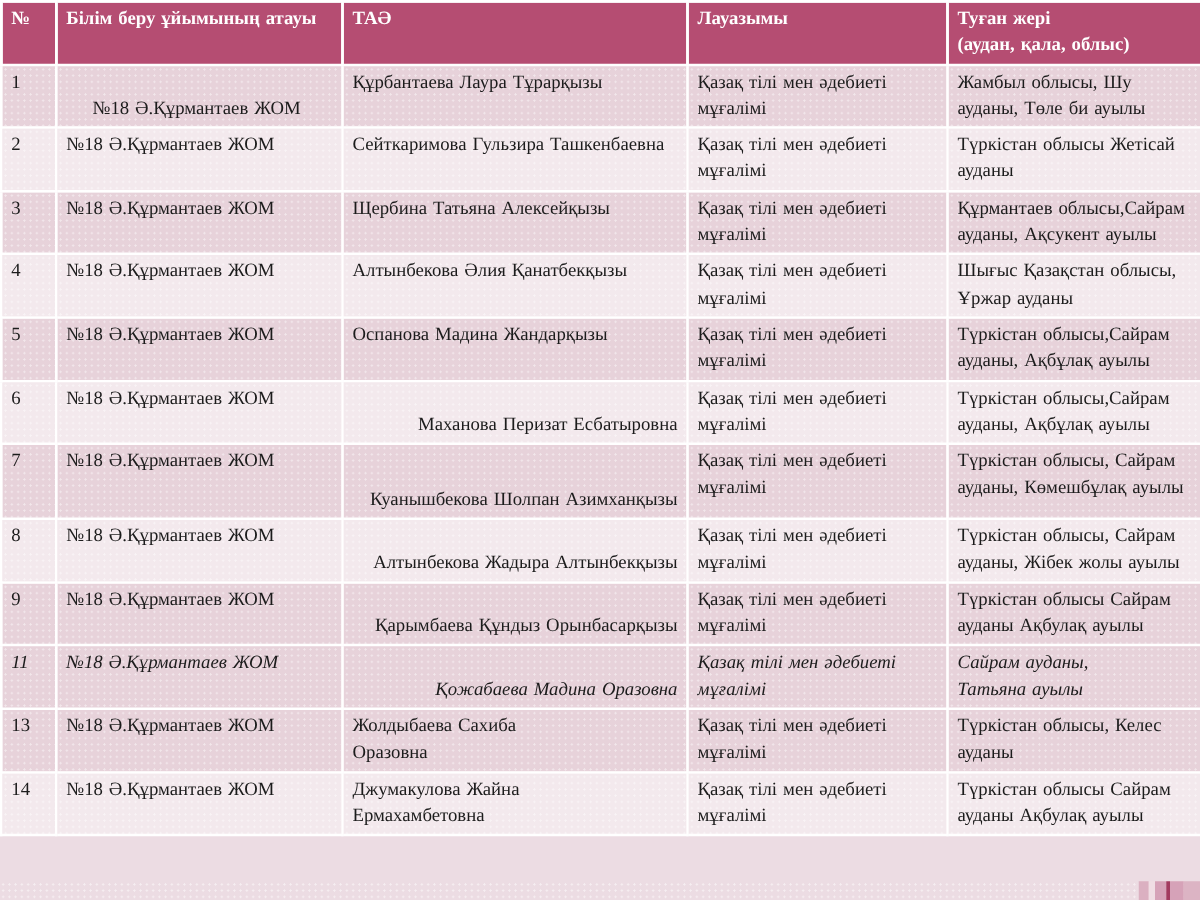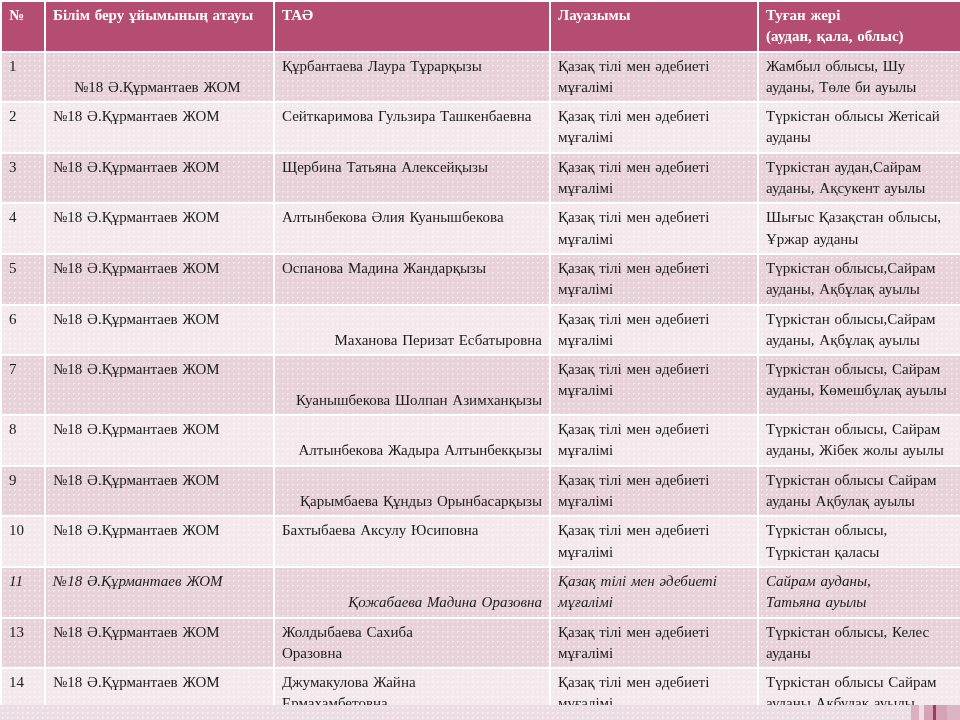--- a/index.html
+++ b/index.html
@@ -101,26 +101,26 @@
           <td class="cell-school">№18 Ә.Құрмантаев ЖОМ</td>
           <td class="cell-name">Сейткаримова Гульзира  Ташкенбаевна</td>
           <td class="cell-position">Қазақ тілі  мен әдебиеті мұғалімі</td>
           <td class="cell-birthplace">Түркістан  облысы Жетісай ауданы</td>
         </tr>
         <tr class="shade-a" style="height: 43px;">
           <td class="cell-number">3</td>
           <td class="cell-school">№18 Ә.Құрмантаев ЖОМ</td>
           <td class="cell-name">Щербина Татьяна Алексейқызы</td>
           <td class="cell-position">Қазақ тілі  мен әдебиеті мұғалімі</td>
-          <td class="cell-birthplace">Түркістан  аудан,Сайрам ауданы, Ақсукент  ауылы</td>
+          <td class="cell-birthplace">Құрмантаев  облысы,Сайрам ауданы, Ақсукент  ауылы</td>
         </tr>
         <tr class="shade-b" style="height: 43px;">
           <td class="cell-number">4</td>
           <td class="cell-school">№18 Ә.Құрмантаев ЖОМ</td>
-          <td class="cell-name">Алтынбекова Әлия Куанышбекова</td>
+          <td class="cell-name">Алтынбекова Әлия Қанатбекқызы</td>
           <td class="cell-position">Қазақ тілі  мен әдебиеті мұғалімі</td>
           <td class="cell-birthplace">Шығыс Қазақстан  облысы, Ұржар ауданы</td>
         </tr>
         <tr class="shade-a" style="height: 43px;">
           <td class="cell-number">5</td>
           <td class="cell-school">№18 Ә.Құрмантаев ЖОМ</td>
           <td class="cell-name">Оспанова Мадина Жандарқызы</td>
           <td class="cell-position">Қазақ тілі  мен әдебиеті мұғалімі</td>
           <td class="cell-birthplace">Түркістан  облысы,Сайрам ауданы, Ақбұлақ  ауылы</td>
         </tr>
@@ -144,28 +144,20 @@
           <td class="cell-name valign-bottom">Алтынбекова Жадыра Алтынбекқызы</td>
           <td class="cell-position">Қазақ тілі  мен әдебиеті мұғалімі</td>
           <td class="cell-birthplace">Түркістан  облысы, Сайрам ауданы, Жібек жолы ауылы</td>
         </tr>
         <tr class="shade-a" style="height: 43px;">
           <td class="cell-number">9</td>
           <td class="cell-school">№18 Ә.Құрмантаев ЖОМ</td>
           <td class="cell-name valign-bottom">Қарымбаева Құндыз Орынбасарқызы</td>
           <td class="cell-position">Қазақ тілі  мен әдебиеті мұғалімі</td>
           <td class="cell-birthplace">Түркістан  облысы Сайрам ауданы Ақбулақ  ауылы</td>
-        </tr>
-        <tr class="shade-b" style="height: 45px;">
-          <td class="cell-number">10</td>
-          <td class="cell-school">№18 Ә.Құрмантаев ЖОМ</td>
-          <td class="cell-name">Бахтыбаева Аксулу  Юсиповна</td>
-          <td class="cell-position">Қазақ тілі  мен әдебиеті мұғалімі</td>
-          <td class="cell-birthplace">Түркістан  облысы,
-Түркістан  қаласы</td>
         </tr>
         <tr class="shade-a" style="height: 45px; font-style: italic;">
           <td class="cell-number">11</td>
           <td class="cell-school">№18 Ә.Құрмантаев ЖОМ</td>
           <td class="cell-name valign-bottom">Қожабаева Мадина Оразовна</td>
           <td class="cell-position">Қазақ тілі  мен әдебиеті мұғалімі</td>
           <td class="cell-birthplace">Сайрам ауданы,
 Татьяна ауылы</td>
         </tr>
         <tr class="shade-a" style="height: 45px;">

